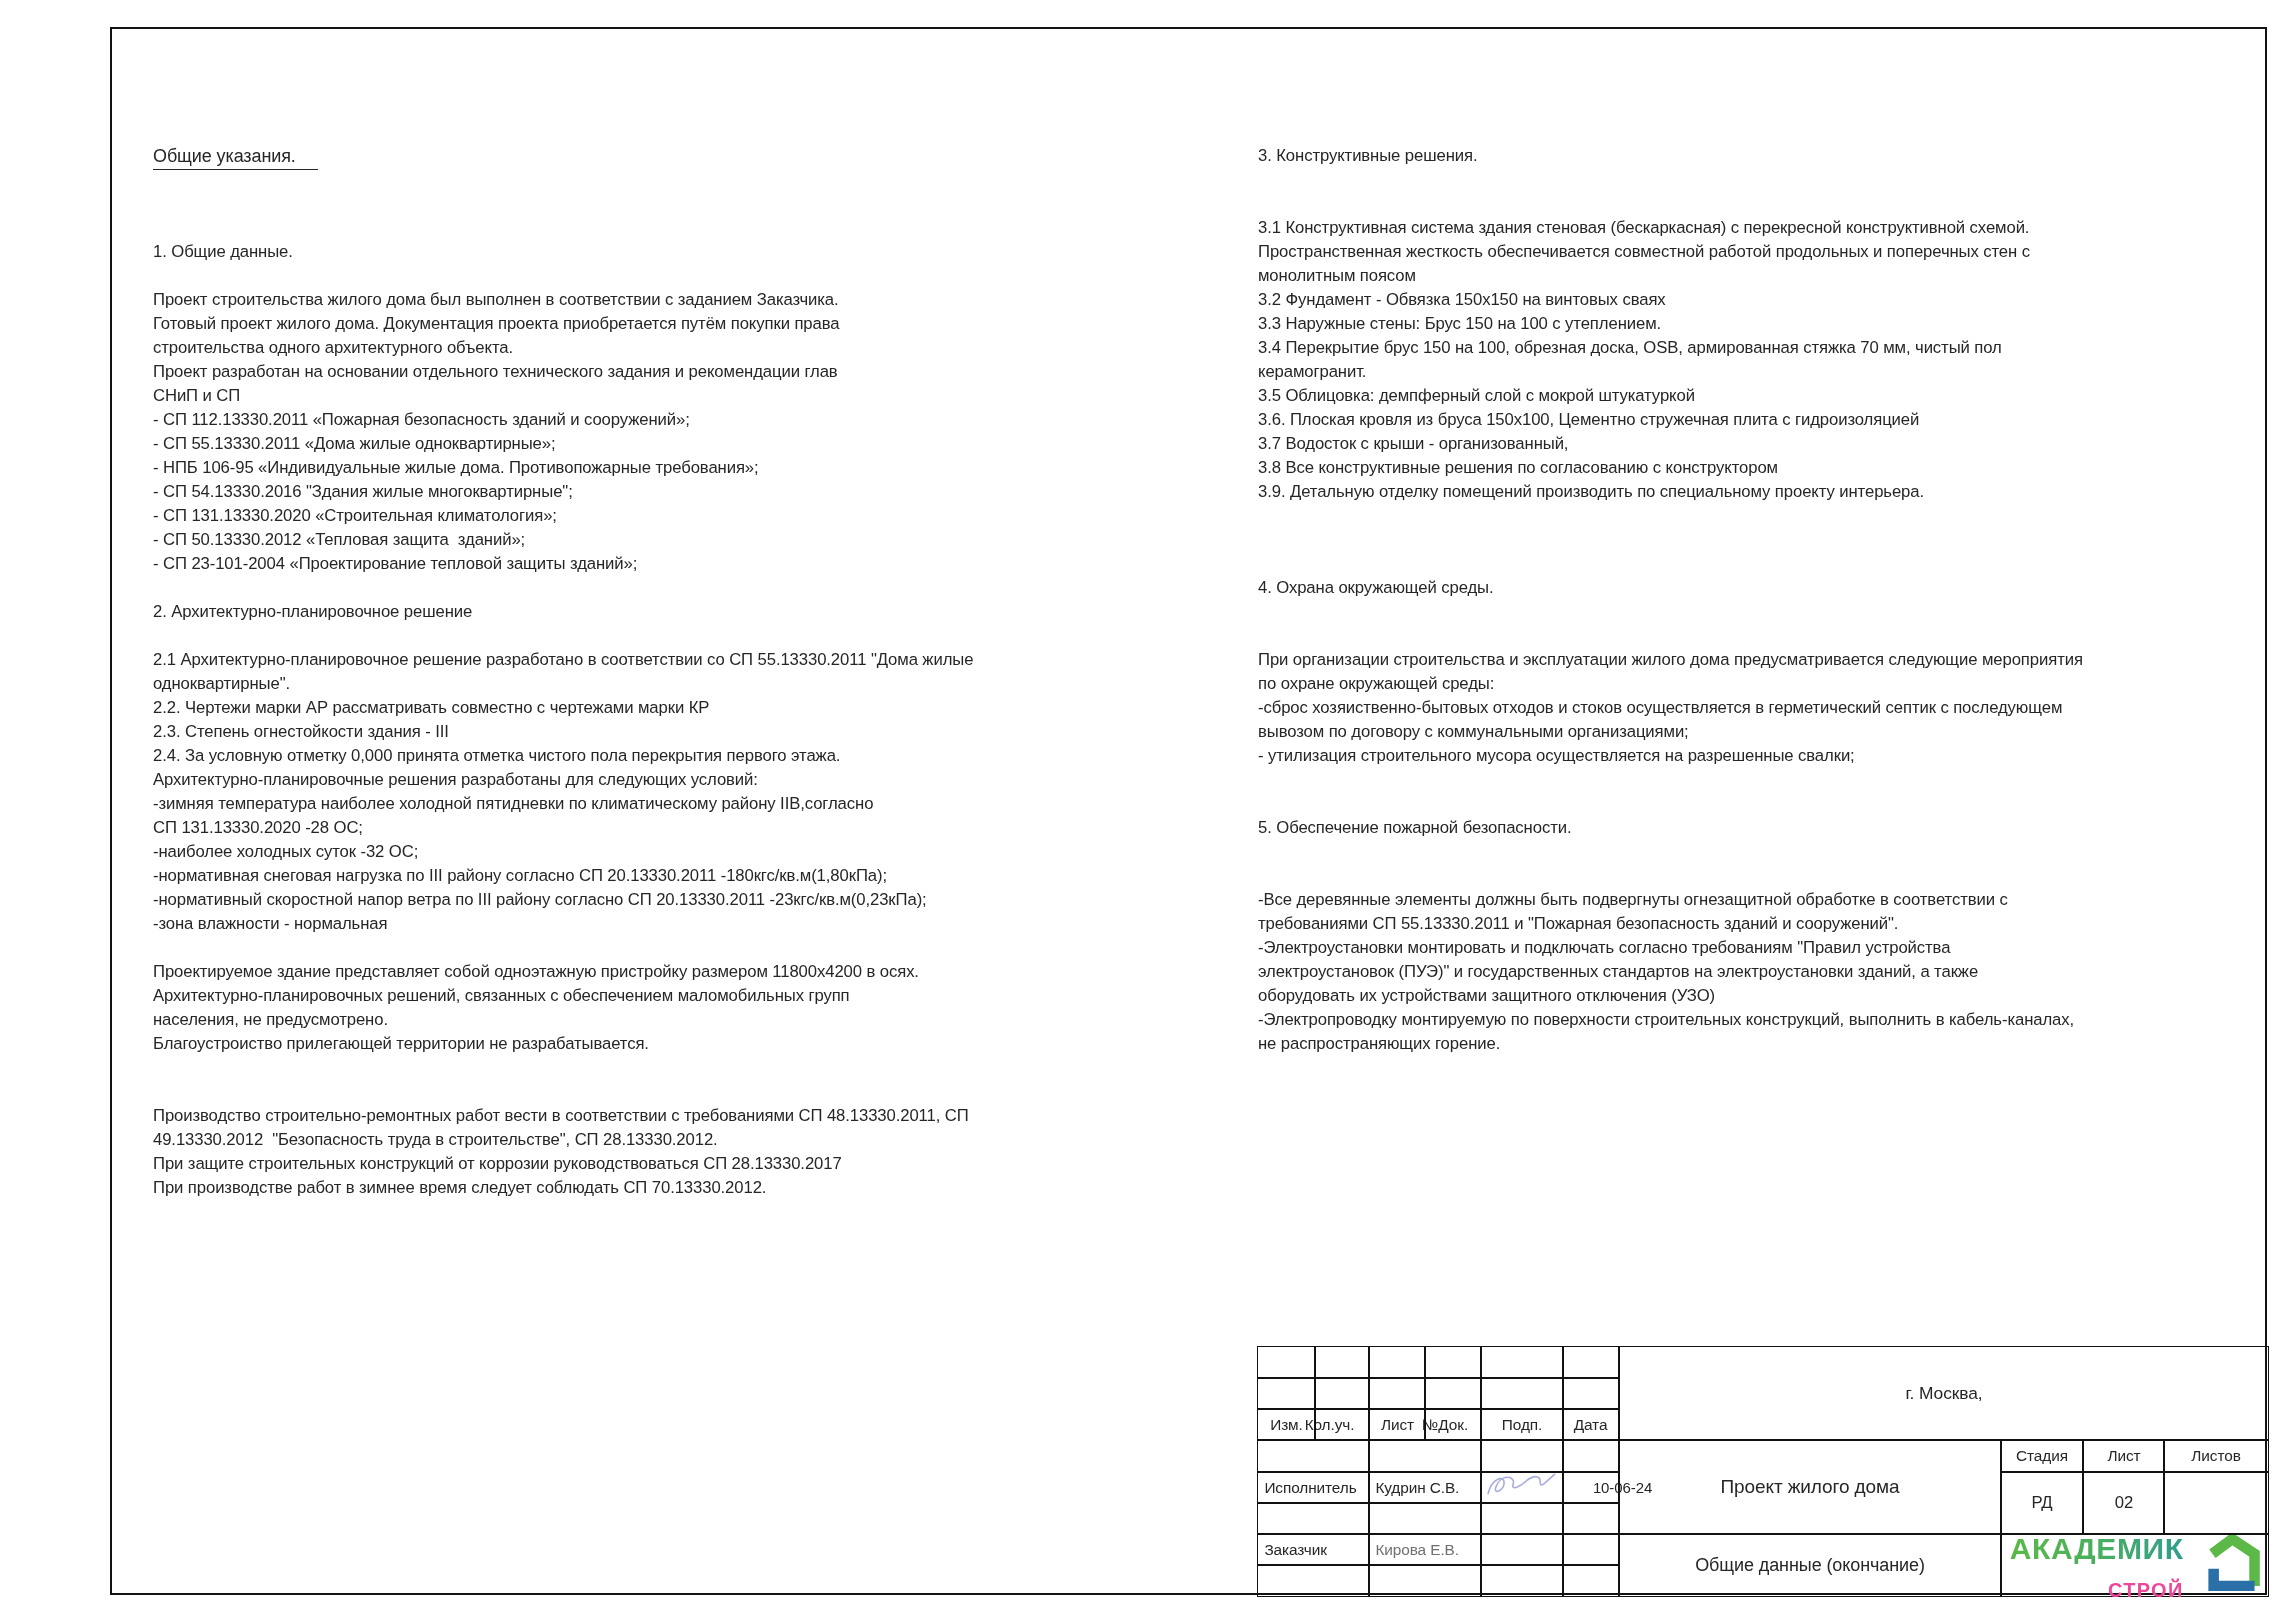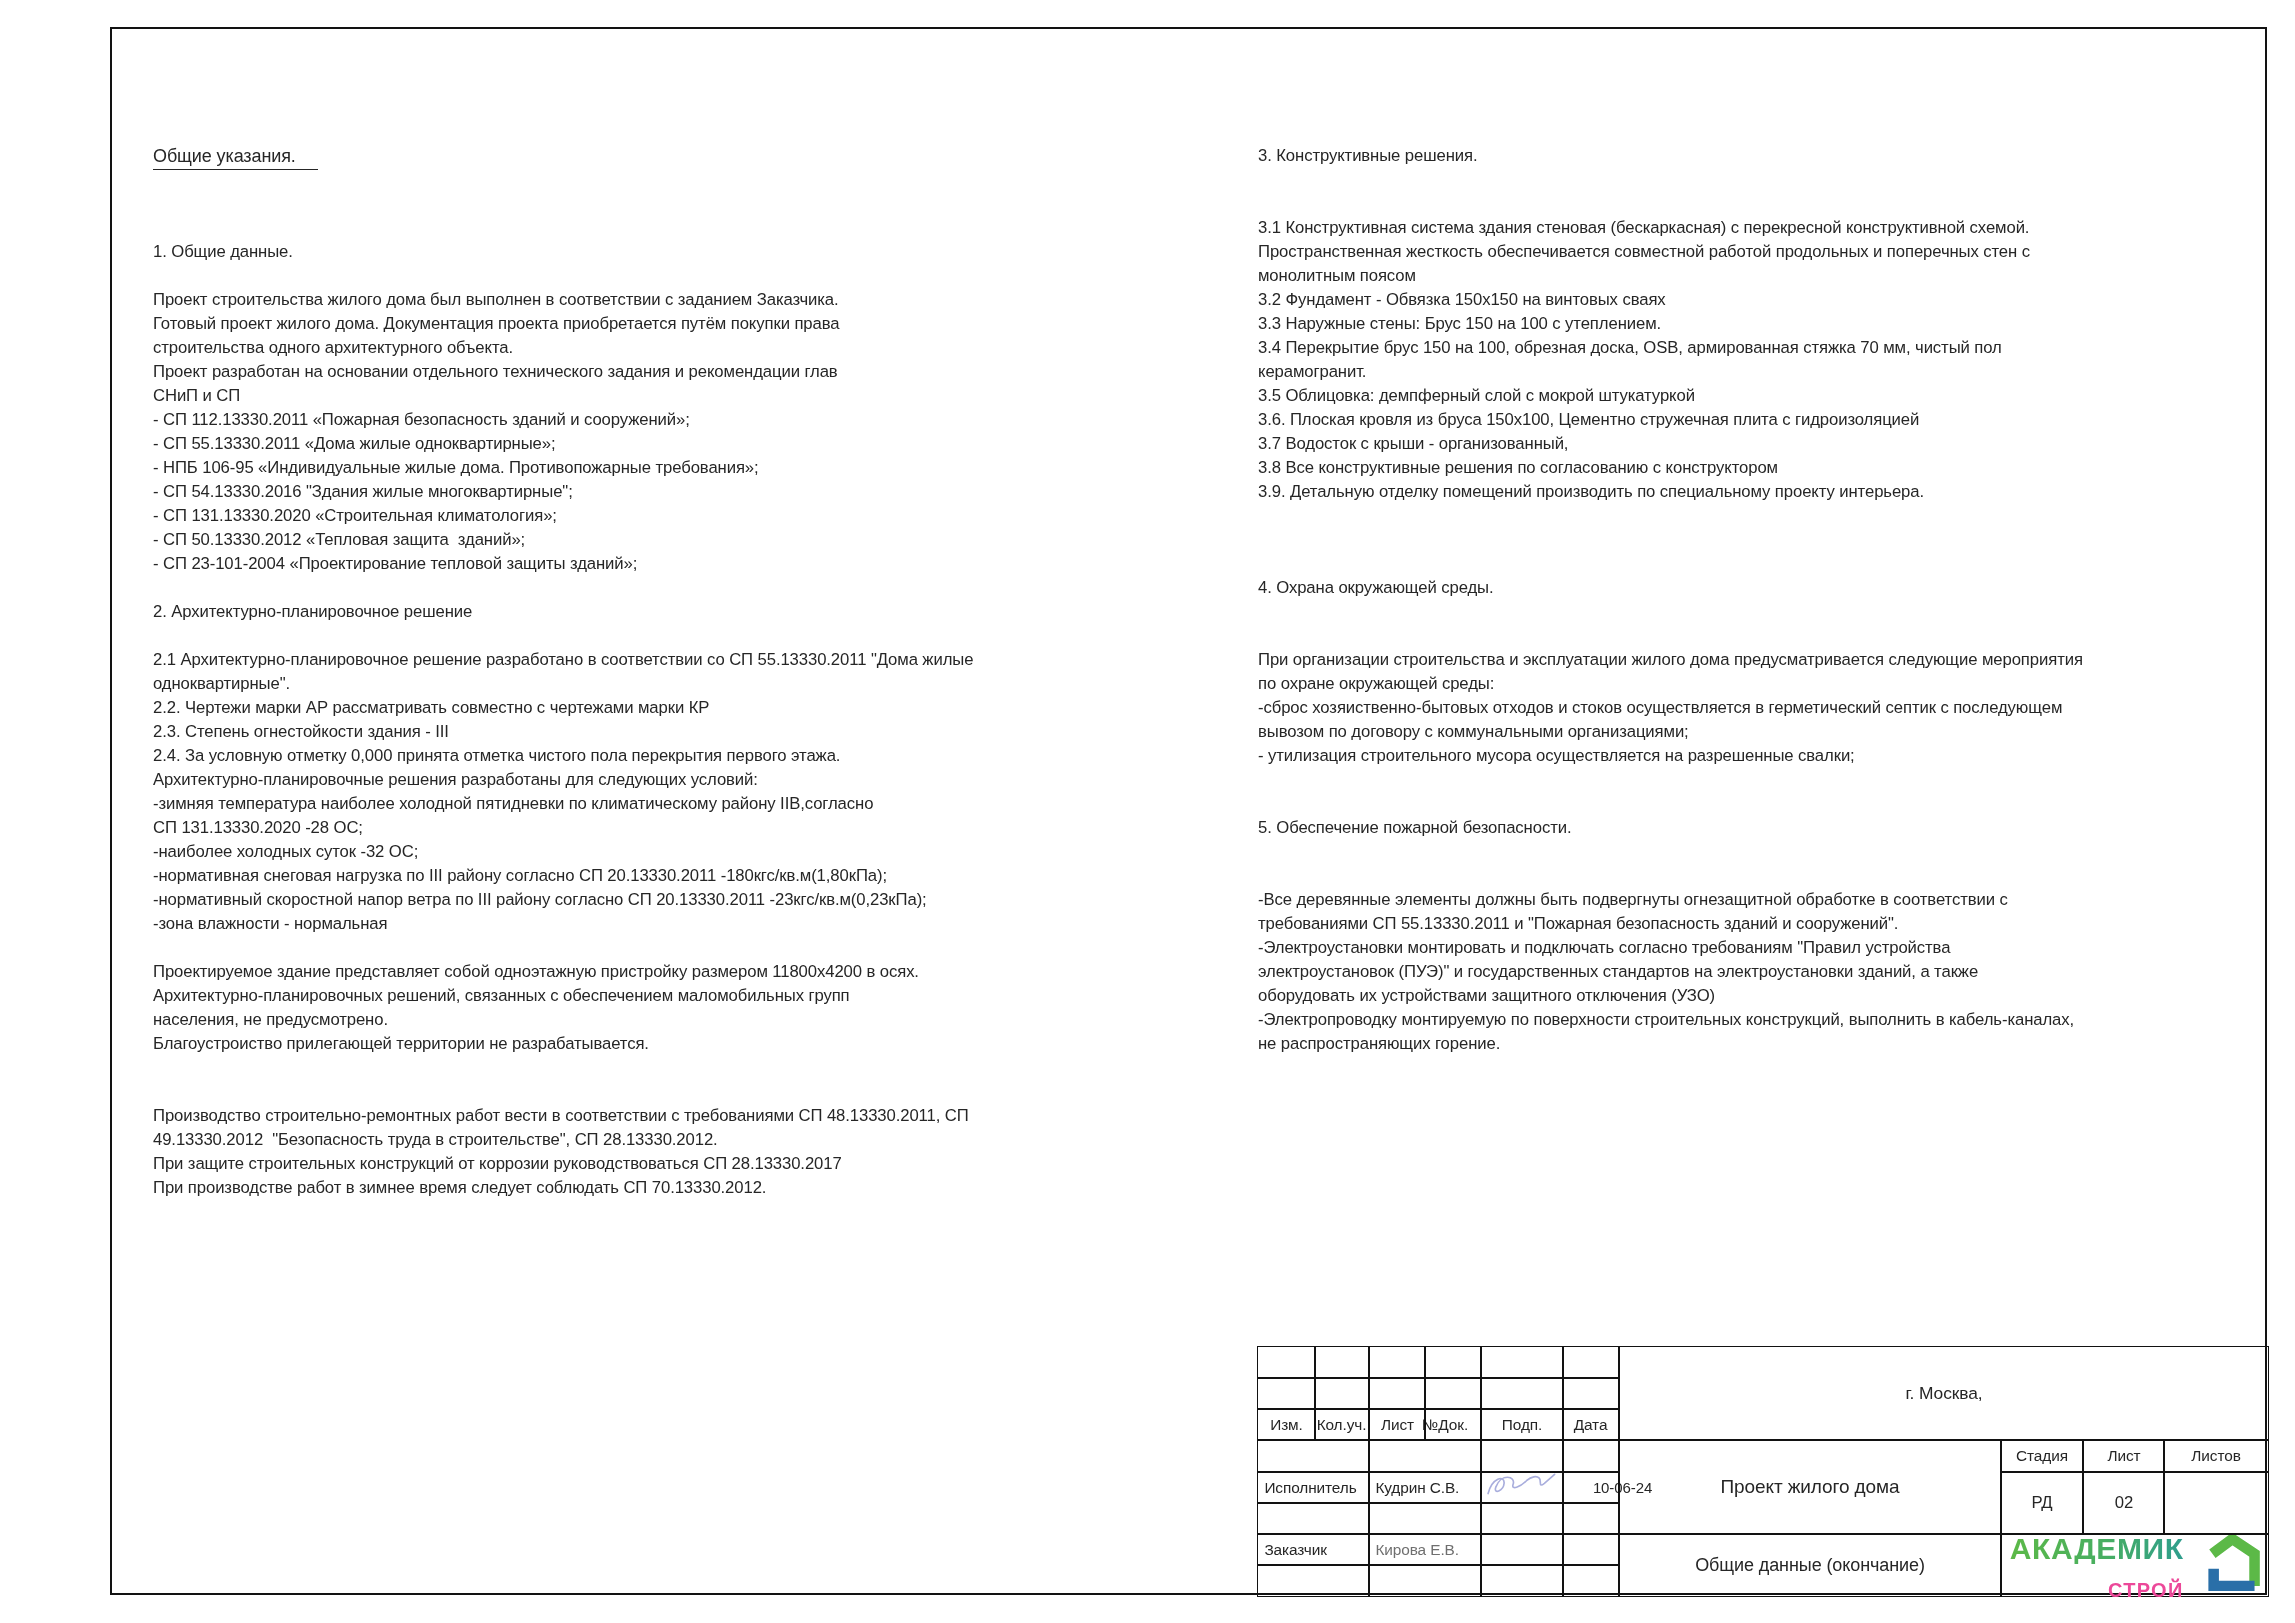--- a/index.html
+++ b/index.html
@@ -58,21 +58,21 @@
     <div><div class="line"> </div><div class="line">1. Общие данные.</div><div class="line"> </div><div class="line">Проект строительства жилого дома был выполнен в соответствии с заданием Заказчика.</div><div class="line">Готовый проект жилого дома. Документация проекта приобретается путём покупки права</div><div class="line">строительства одного архитектурного объекта.</div><div class="line">Проект разработан на основании отдельного технического задания и рекомендации глав</div><div class="line">СНиП и СП</div><div class="line">- СП 112.13330.2011 «Пожарная безопасность зданий и сооружений»;</div><div class="line">- СП 55.13330.2011 «Дома жилые одноквартирные»;</div><div class="line">- НПБ 106-95 «Индивидуальные жилые дома. Противопожарные требования»;</div><div class="line">- СП 54.13330.2016 "Здания жилые многоквартирные";</div><div class="line">- СП 131.13330.2020 «Строительная климатология»;</div><div class="line">- СП 50.13330.2012 «Тепловая защита  зданий»;</div><div class="line">- СП 23-101-2004 «Проектирование тепловой защиты зданий»;</div><div class="line"> </div><div class="line">2. Архитектурно-планировочное решение</div><div class="line"> </div><div class="line">2.1 Архитектурно-планировочное решение разработано в соответствии со СП 55.13330.2011 "Дома жилые</div><div class="line">одноквартирные".</div><div class="line">2.2. Чертежи марки АР рассматривать совместно с чертежами марки КР</div><div class="line">2.3. Степень огнестойкости здания - III</div><div class="line">2.4. За условную отметку 0,000 принята отметка чистого пола перекрытия первого этажа.</div><div class="line">Архитектурно-планировочные решения разработаны для следующих условий:</div><div class="line">-зимняя температура наиболее холодной пятидневки по климатическому району IIВ,согласно</div><div class="line">СП 131.13330.2020 -28 ОС;</div><div class="line">-наиболее холодных суток -32 ОС;</div><div class="line">-нормативная снеговая нагрузка по III району согласно СП 20.13330.2011 -180кгс/кв.м(1,80кПа);</div><div class="line">-нормативный скоростной напор ветра по III району согласно СП 20.13330.2011 -23кгс/кв.м(0,23кПа);</div><div class="line">-зона влажности - нормальная</div><div class="line"> </div><div class="line">Проектируемое здание представляет собой одноэтажную пристройку размером 11800х4200 в осях.</div><div class="line">Архитектурно-планировочных решений, связанных с обеспечением маломобильных групп</div><div class="line">населения, не предусмотрено.</div><div class="line">Благоустроиство прилегающей территории не разрабатывается.</div><div class="line"> </div><div class="line"> </div><div class="line">Производство строительно-ремонтных работ вести в соответствии с требованиями СП 48.13330.2011, СП</div><div class="line">49.13330.2012  "Безопасность труда в строительстве", СП 28.13330.2012.</div><div class="line">При защите строительных конструкций от коррозии руководствоваться СП 28.13330.2017</div><div class="line">При производстве работ в зимнее время следует соблюдать СП 70.13330.2012.</div></div>
   </div>
 
   <div class="textcol" style="left:1258px;top:96px;">
     <div><div class="line">3. Конструктивные решения.</div><div class="line"> </div><div class="line"> </div><div class="line">3.1 Конструктивная система здания стеновая (бескаркасная) с перекресной конструктивной схемой.</div><div class="line">Пространственная жесткость обеспечивается совместной работой продольных и поперечных стен с</div><div class="line">монолитным поясом</div><div class="line">3.2 Фундамент - Обвязка 150х150 на винтовых сваях</div><div class="line">3.3 Наружные стены: Брус 150 на 100 с утеплением.</div><div class="line">3.4 Перекрытие брус 150 на 100, обрезная доска, OSB, армированная стяжка 70 мм, чистый пол</div><div class="line">керамогранит.</div><div class="line">3.5 Облицовка: демпферный слой с мокрой штукатуркой</div><div class="line">3.6. Плоская кровля из бруса 150х100, Цементно стружечная плита с гидроизоляцией</div><div class="line">3.7 Водосток с крыши - организованный,</div><div class="line">3.8 Все конструктивные решения по согласованию с конструктором</div><div class="line">3.9. Детальную отделку помещений производить по специальному проекту интерьера.</div><div class="line"> </div><div class="line"> </div><div class="line"> </div><div class="line">4. Охрана окружающей среды.</div><div class="line"> </div><div class="line"> </div><div class="line">При организации строительства и эксплуатации жилого дома предусматривается следующие мероприятия</div><div class="line">по охране окружающей среды:</div><div class="line">-сброс хозяиственно-бытовых отходов и стоков осуществляется в герметический септик с последующем</div><div class="line">вывозом по договору с коммунальными организациями;</div><div class="line">- утилизация строительного мусора осуществляется на разрешенные свалки;</div><div class="line"> </div><div class="line"> </div><div class="line">5. Обеспечение пожарной безопасности.</div><div class="line"> </div><div class="line"> </div><div class="line">-Все деревянные элементы должны быть подвергнуты огнезащитной обработке в соответствии с</div><div class="line">требованиями СП 55.13330.2011 и "Пожарная безопасность зданий и сооружений".</div><div class="line">-Электроустановки монтировать и подключать согласно требованиям "Правил устройства</div><div class="line">электроустановок (ПУЭ)" и государственных стандартов на электроустановки зданий, а также</div><div class="line">оборудовать их устройствами защитного отключения (УЗО)</div><div class="line">-Электропроводку монтируемую по поверхности строительных конструкций, выполнить в кабель-каналах,</div><div class="line">не распространяющих горение.</div></div>
   </div>
 
   <div class="titleblock">
 
     <div class="cell" style="left:0;top:62px;width:57px;height:31px;">Изм.</div>
-    <div class="cell" style="left:57px;top:62px;width:53px;height:31px;">Кол.уч.</div>
+    <div class="cell" style="left:45px;top:62px;width:53px;height:31px;">Кол.уч.</div>
     <div class="cell" style="left:111px;top:62px;width:57px;height:31px;">Лист</div>
     <div class="cell" style="left:167px;top:62px;width:40px;height:31px;text-align:right;">№Док.</div>
     <div class="cell" style="left:223px;top:62px;width:82px;height:31px;">Подп.</div>
     <div class="cell" style="left:305px;top:62px;width:55px;height:31px;">Дата</div>
 
     <div class="cell left" style="left:0;top:125px;width:111px;height:31px;">Исполнитель</div>
     <div class="cell left" style="left:111px;top:125px;width:112px;height:31px;">Кудрин С.В.</div>
     <div class="cell" style="left:223px;top:121px;width:82px;height:37px;">
       <svg width="78" height="35" viewBox="0 0 122 54" fill="none" xmlns="http://www.w3.org/2000/svg">
         <path d="M8 38 C 14 14, 34 8, 33 22 C 32 34, 16 40, 20 28 C 28 6, 52 10, 47 24

